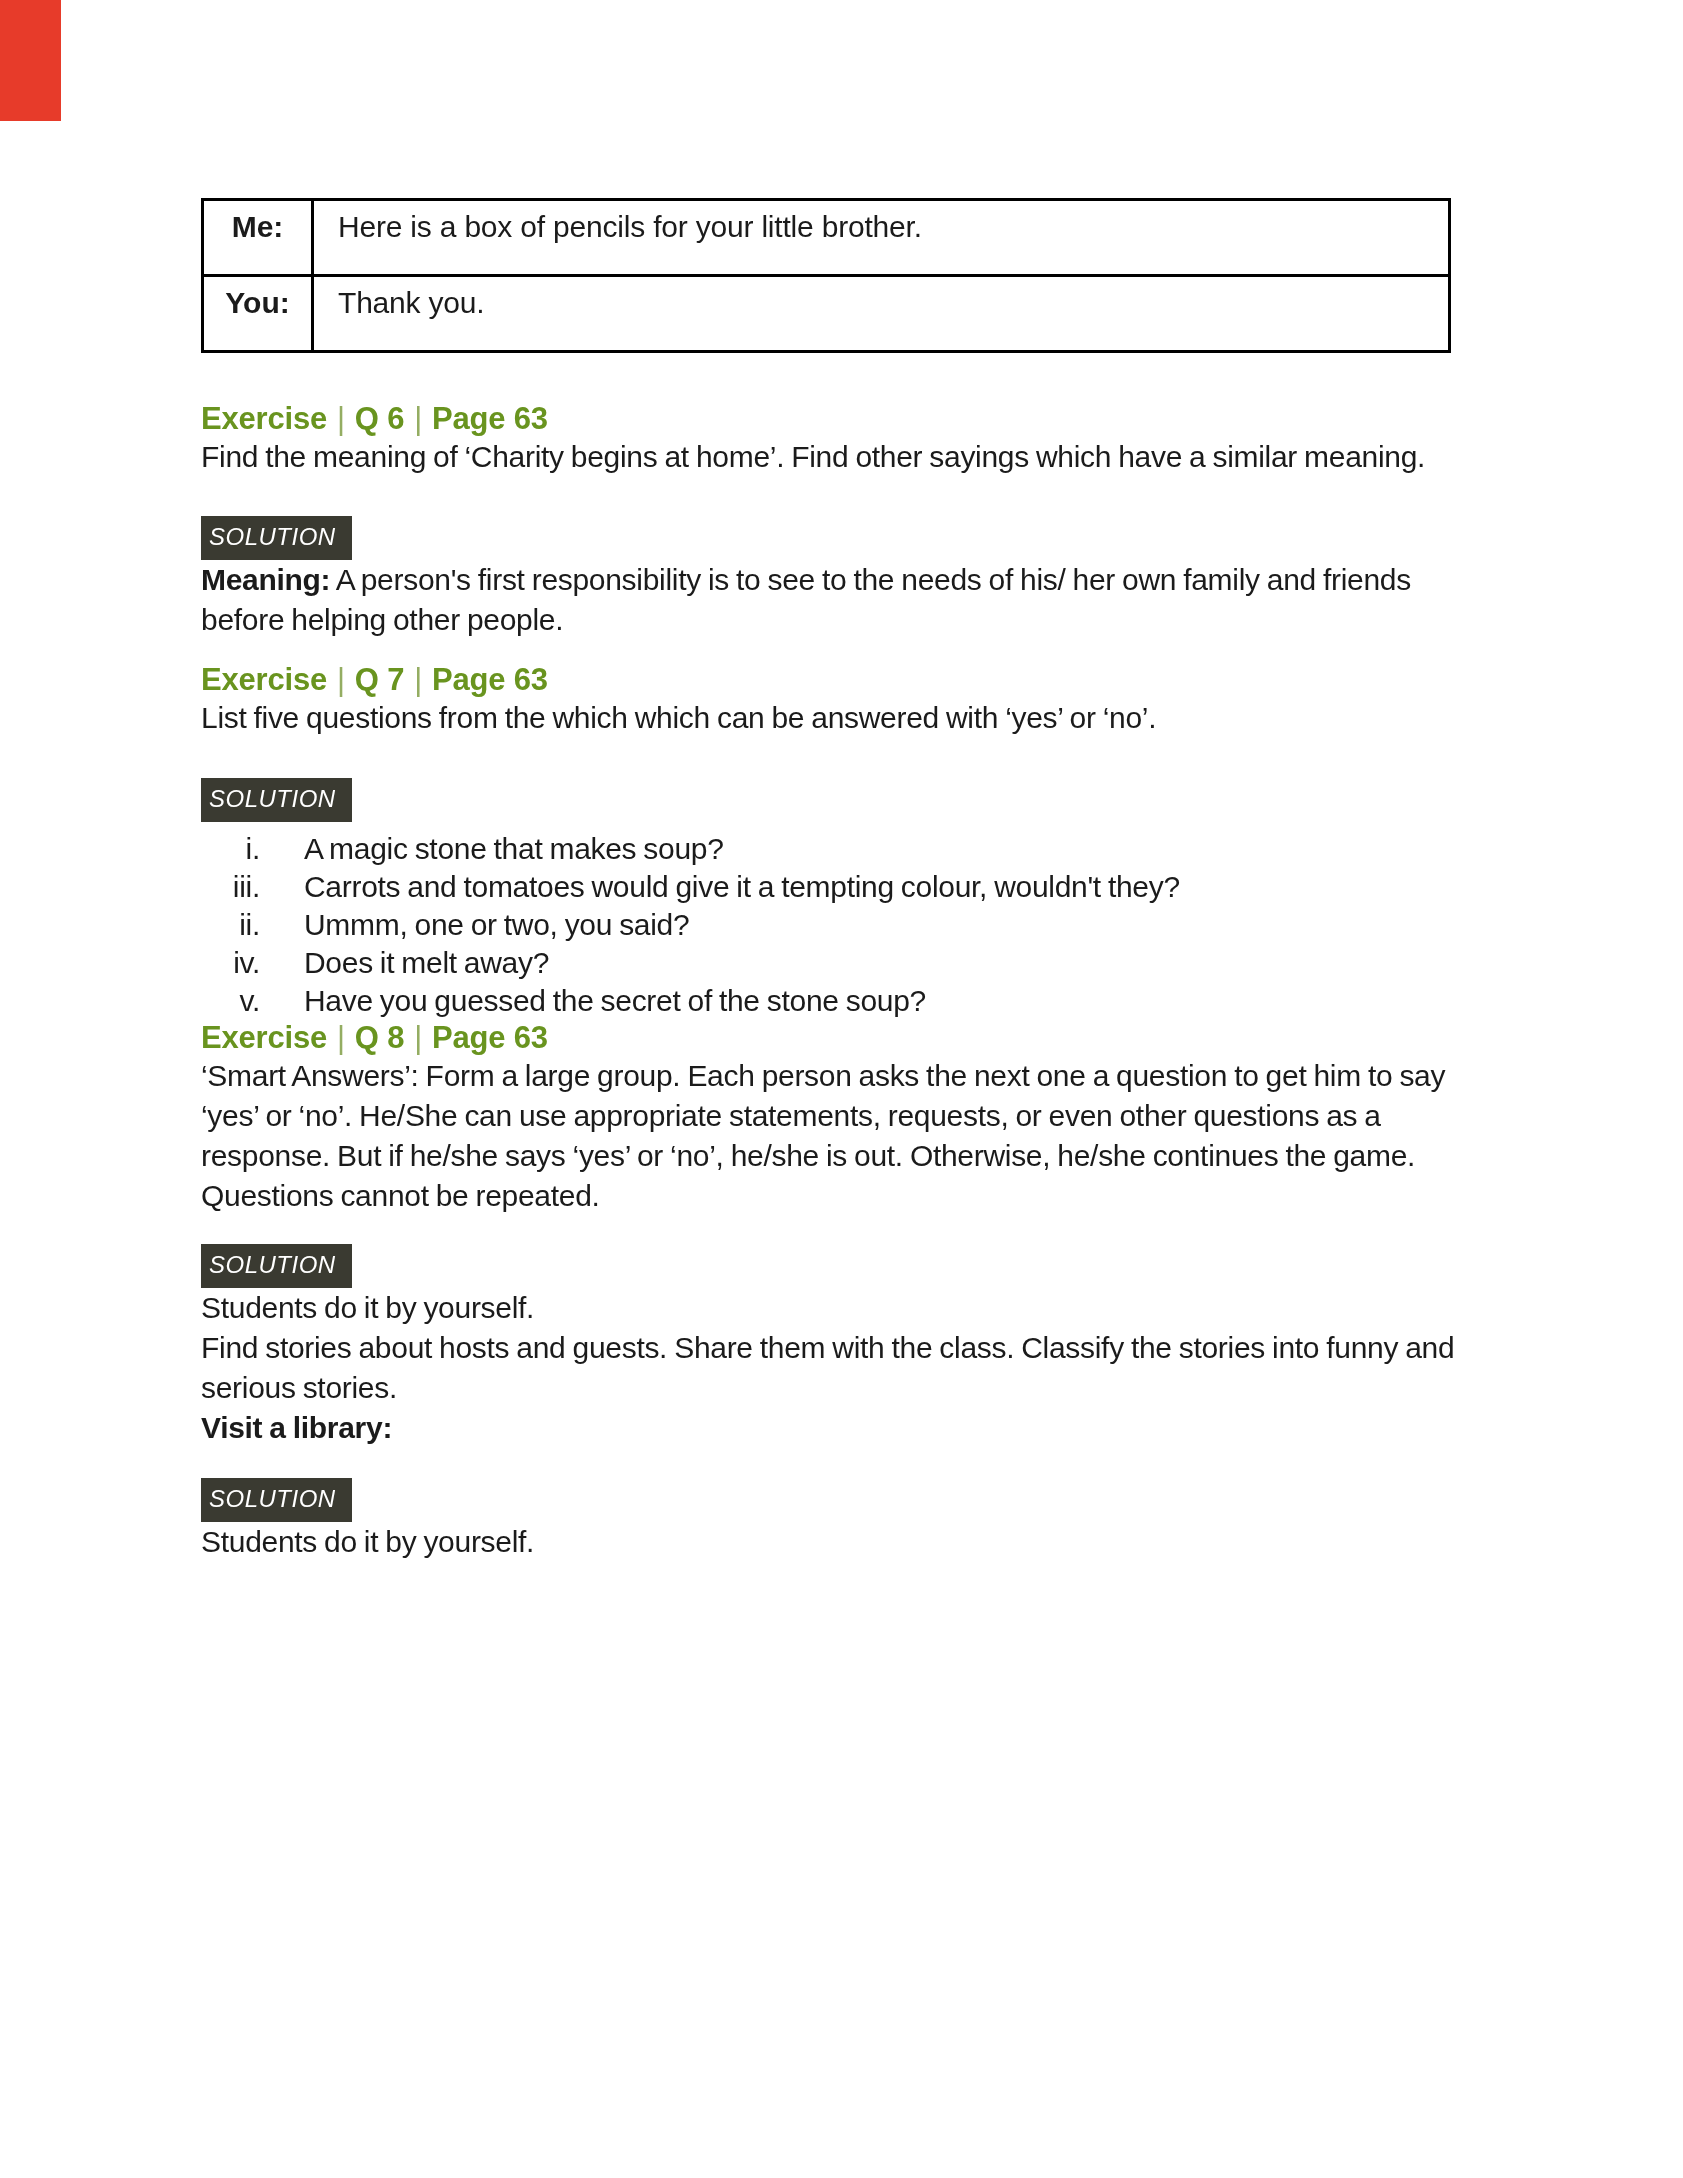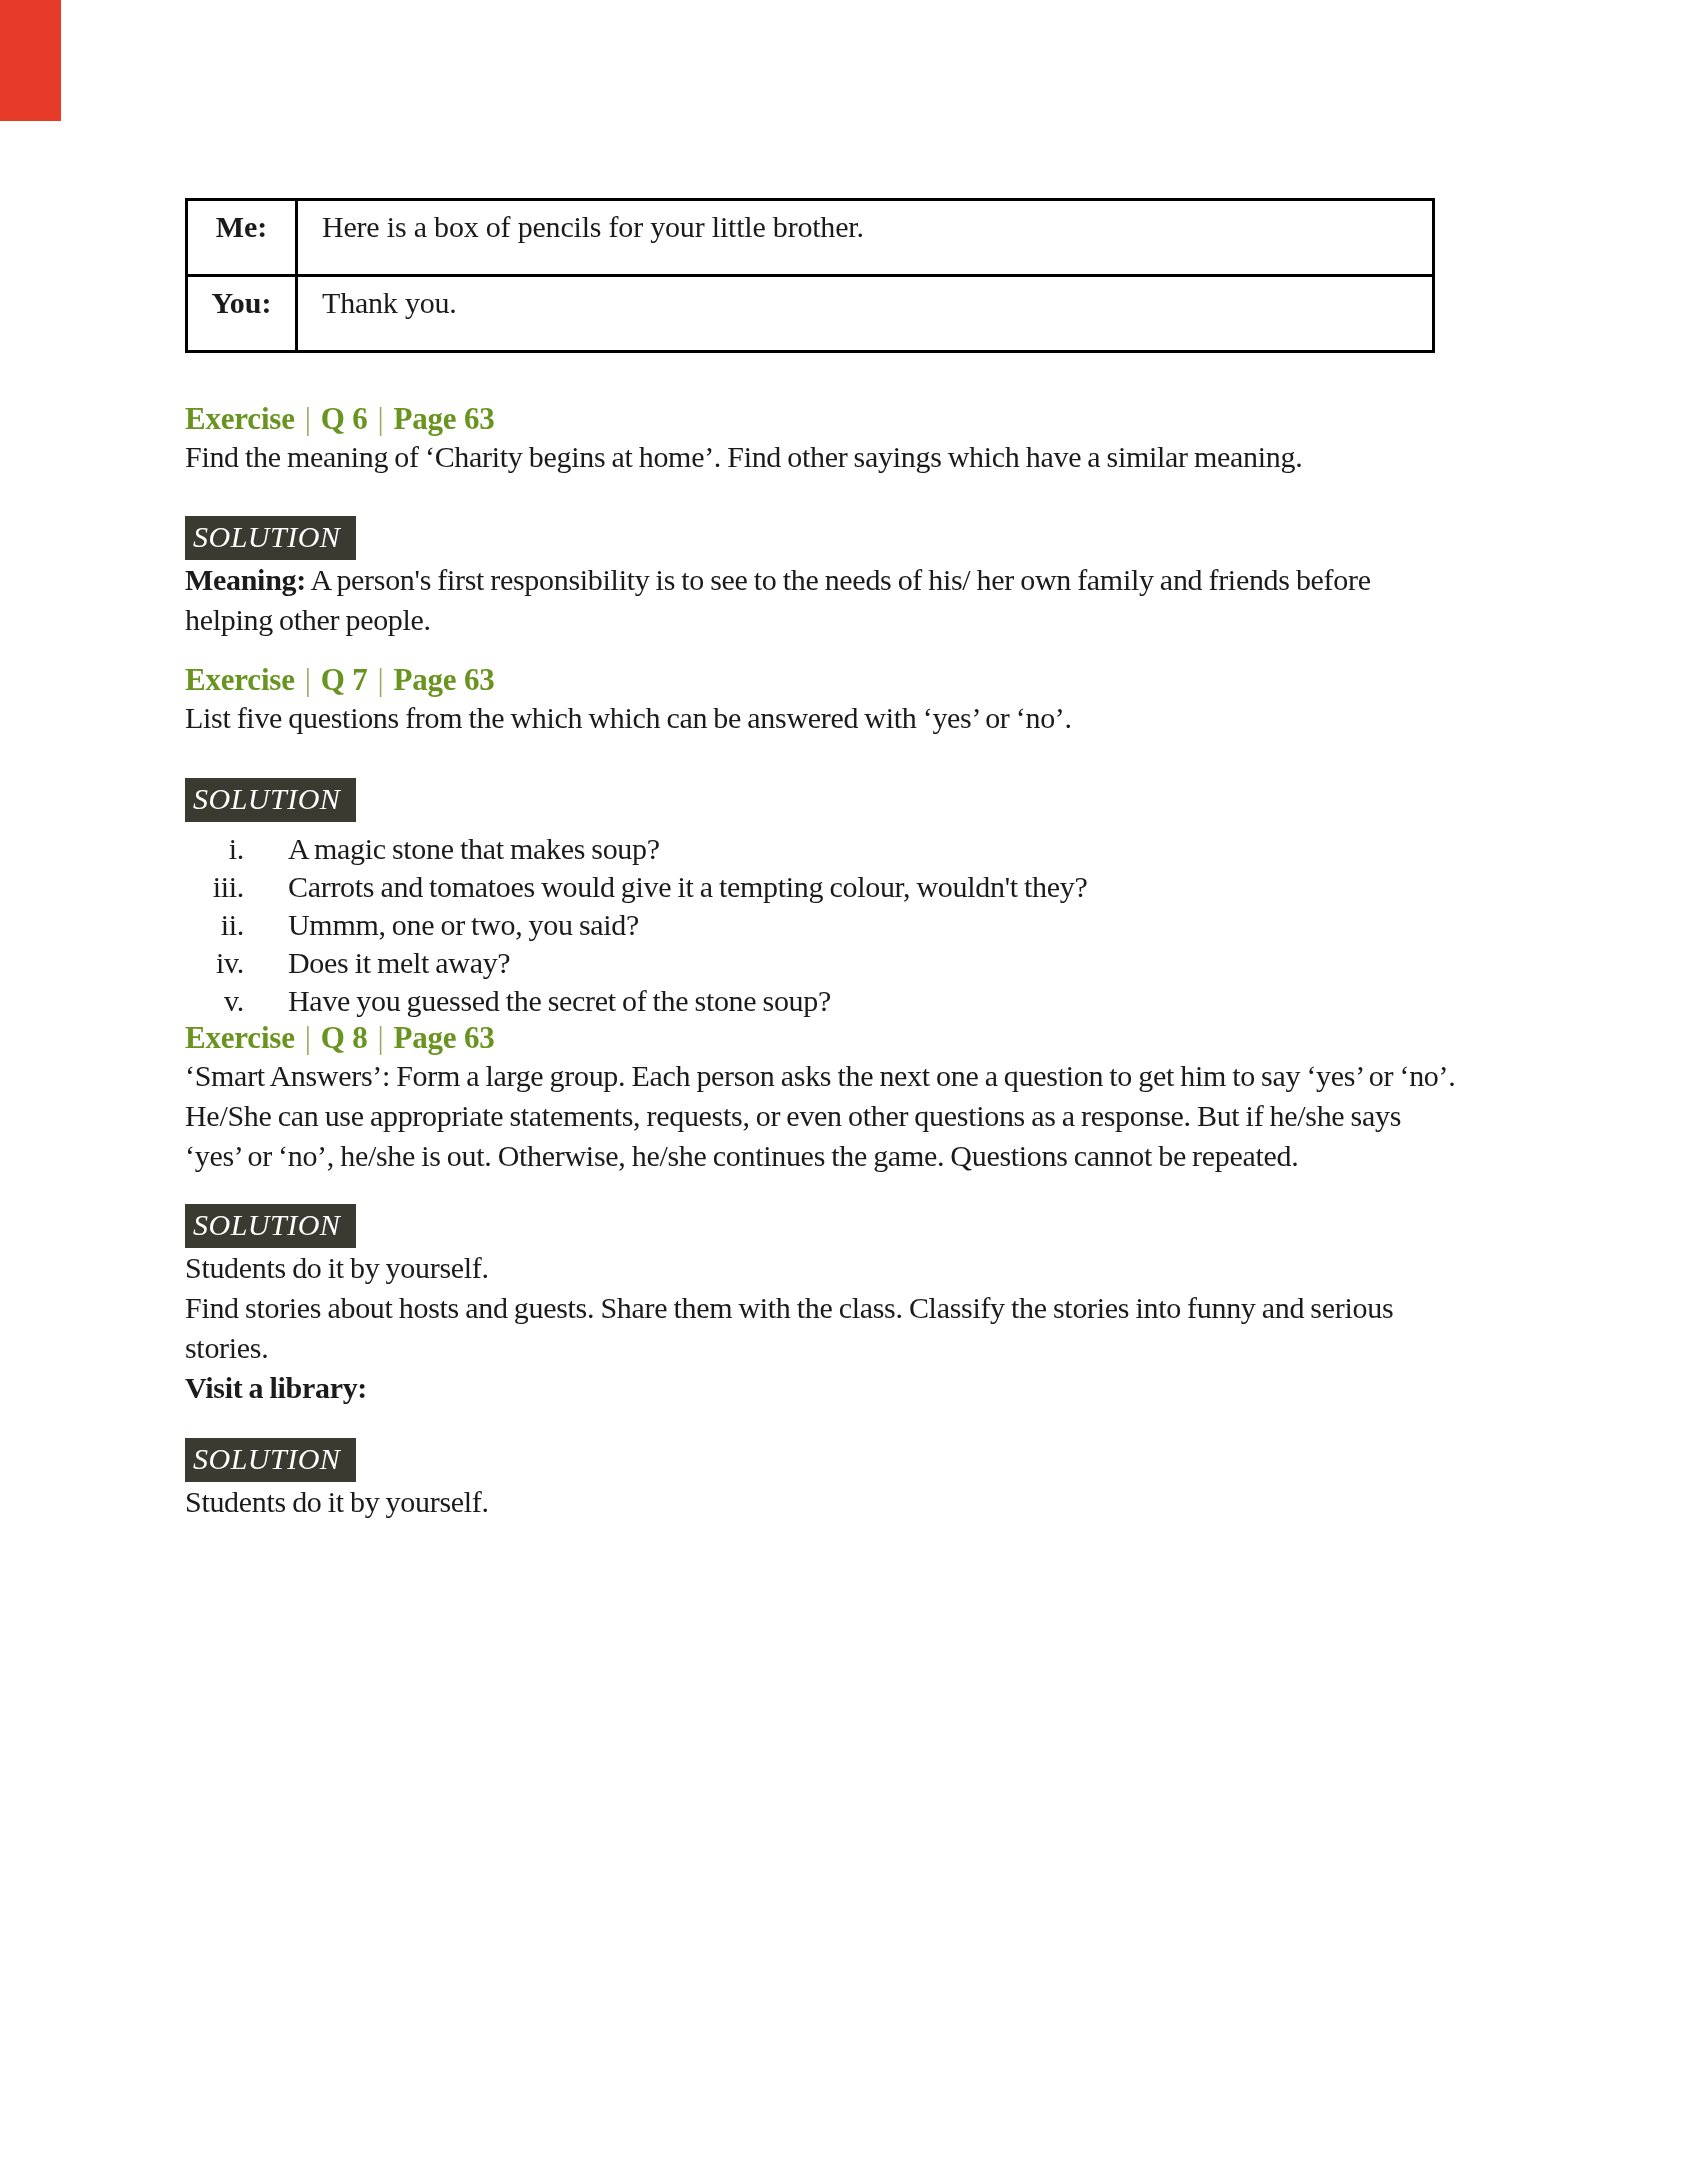--- a/index.html
+++ b/index.html
@@ -19,24 +19,23 @@
   .corner-marker {
     position: absolute;
     left: 0;
     top: 0;
     width: 61px;
     height: 121px;
     background: #e73b2a;
   }
   .content {
     position: absolute;
-    left: 185px;
+    left: 201px;
     top: 198px;
     width: 1277px;
-    font-family: Liberation Serif, serif;
   }
 
   table.dialog {
     border-collapse: collapse;
     width: 1250px;
     table-layout: fixed;
   }
   table.dialog td {
     border: 3px solid #000000;
     font-size: 30px;
@@ -90,21 +89,21 @@
   .solution-row { margin: 0; line-height: 0; }
   .sol-1 { margin-top: 39px; }
   .sol-2 { margin-top: 40px; }
   .sol-3 { margin-top: 28px; }
   .sol-4 { margin-top: 30px; }
   .solution-badge {
     display: inline-block;
     background: #3a3a31;
     color: #ffffff;
     font-style: italic;
-    font-size: 30px;
+    font-size: 24px;
     line-height: 34px;
     padding: 4px 16px 6px 8px;
     letter-spacing: 0.5px;
   }
 
   .roman-list {
     margin-top: 8px;
     font-size: 30px;
     line-height: 38px;
     letter-spacing: -0.3px;

